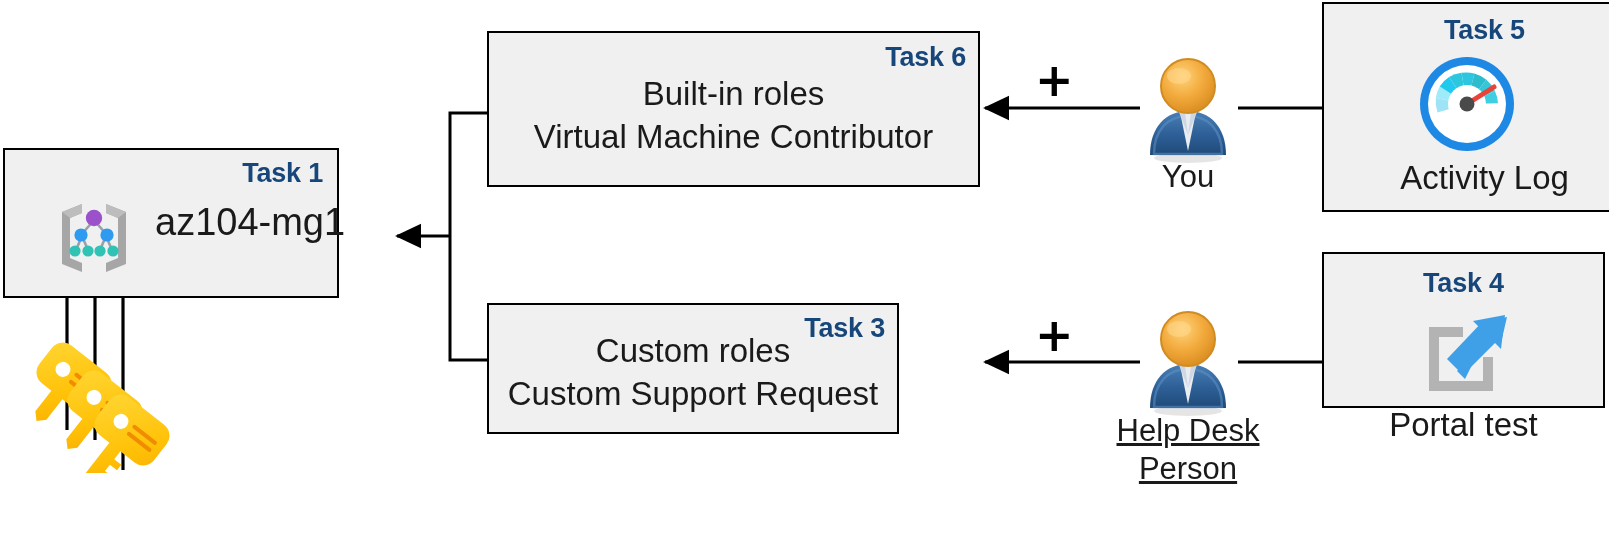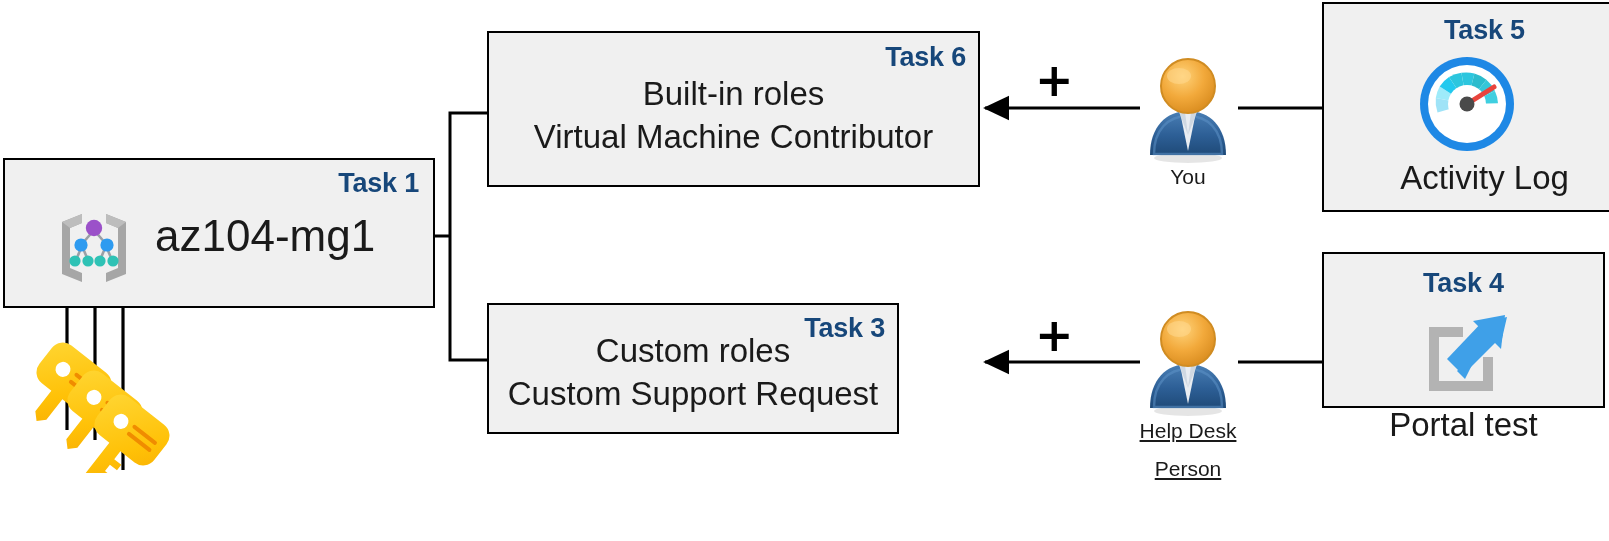--- a/index.html
+++ b/index.html
@@ -42,21 +42,21 @@
     position:absolute;
     color:#000000;
     font-size:46px;
     font-weight:bold;
     line-height:1;
     font-family:"DejaVu Sans",sans-serif;
   }
   .free-label{
     position:absolute;
     color:#1a1a1a;
-    font-size:21px;
+    font-size:31px;
     line-height:38px;
     text-align:center;
     white-space:pre;
   }
   svg.overlay{position:absolute;left:0;top:0;width:1609px;height:541px;pointer-events:none;}
   .ico{position:absolute;}
 </style>
 </head>
 <body>
 
@@ -85,23 +85,23 @@
 
     <line x1="1238" y1="362" x2="1400" y2="362" stroke="#000" stroke-width="3.2" marker-end="url(#ah)"></line>
 
     <g stroke="#000" stroke-width="3.2" fill="none">
       <line x1="67" y1="430" x2="67" y2="222" marker-end="url(#ahu)"></line>
       <line x1="95" y1="440" x2="95" y2="222" marker-end="url(#ahu)"></line>
       <line x1="123" y1="470" x2="123" y2="222" marker-end="url(#ahu)"></line>
     </g>
   </svg>
 
-  <div class="box" style="left:3px;top:158px;width:432px;height:150px;">
+  <div class="box" style="left:3px;top:148px;width:336px;height:150px;">
     <span class="task-tag" style="right:14px;top:8px;">Task 1</span>
-    <span style="position:absolute;left:150px;top:51px;font-size:44px;color:#1a1a1a;white-space:nowrap;">az104-mg1</span>
+    <span style="position:absolute;left:150px;top:51px;font-size:38px;color:#1a1a1a;white-space:nowrap;">az104-mg1</span>
 
     <span class="ico" style="left:45px;top:42px;width:88px;height:88px;">
       <svg width="88" height="88" viewBox="0 0 88 88">
 
         <path d="M32,12 L12,20 L12,72 L32,80 L32,71 L20,66 L20,26 L32,21 Z" fill="#a6a6a6"></path>
         <path d="M32,12 L12,20 L20,26 L32,21 Z" fill="#bdbdbd"></path>
 
         <path d="M56,12 L76,20 L76,72 L56,80 L56,71 L68,66 L68,26 L56,21 Z" fill="#a6a6a6"></path>
         <path d="M56,12 L76,20 L68,26 L56,21 Z" fill="#bdbdbd"></path>
 

